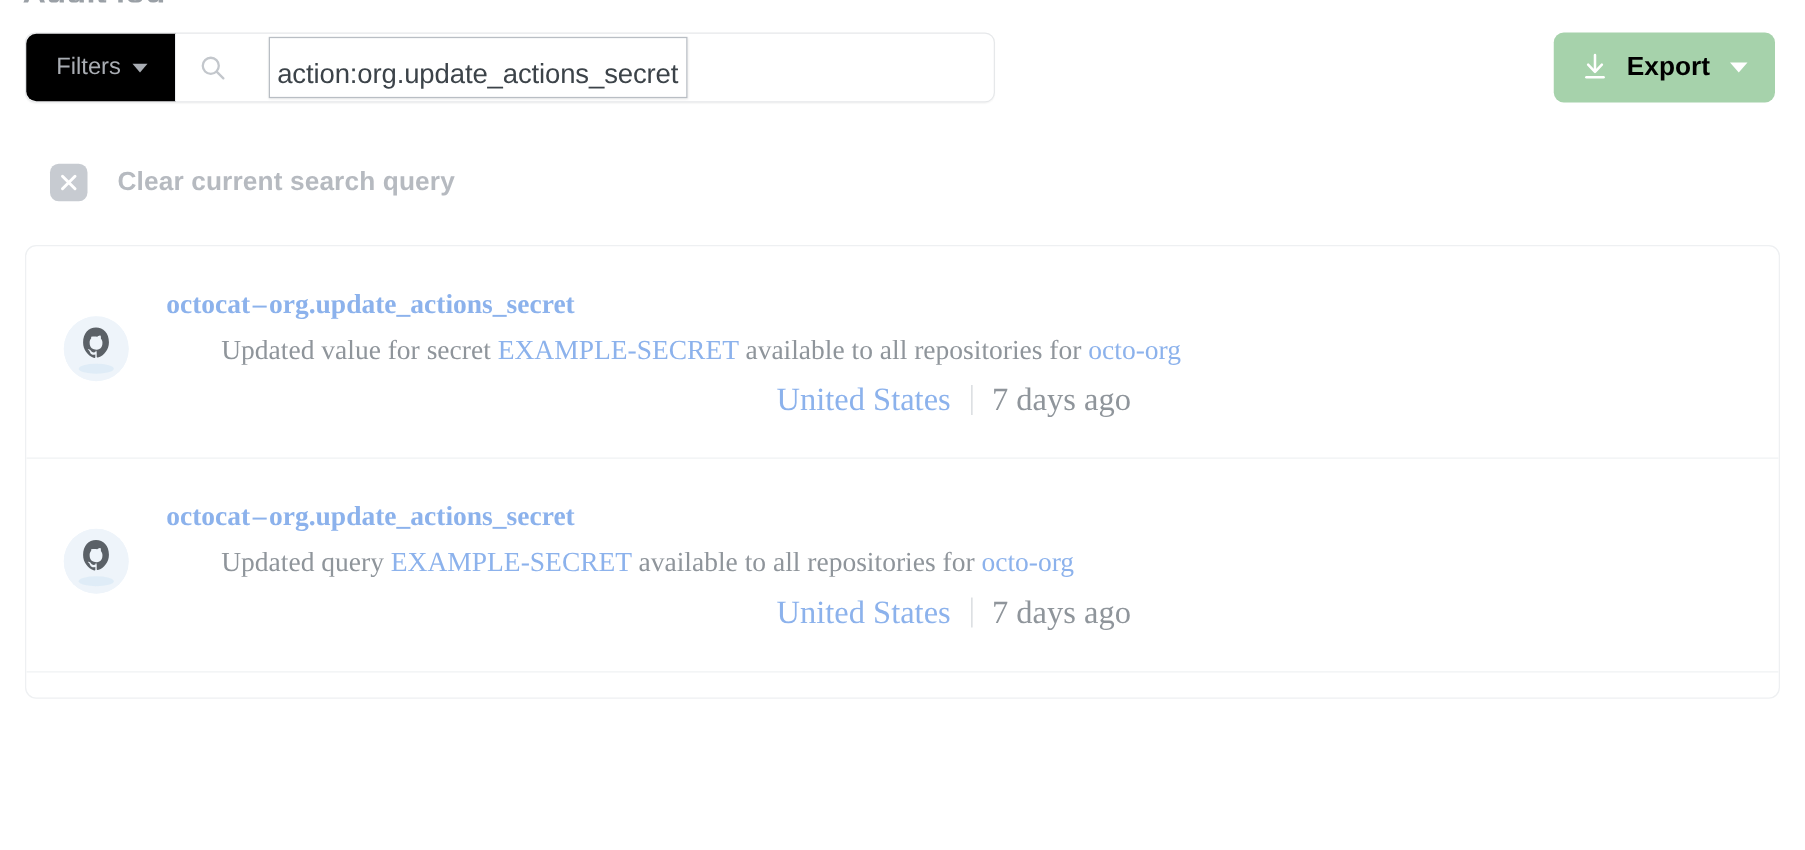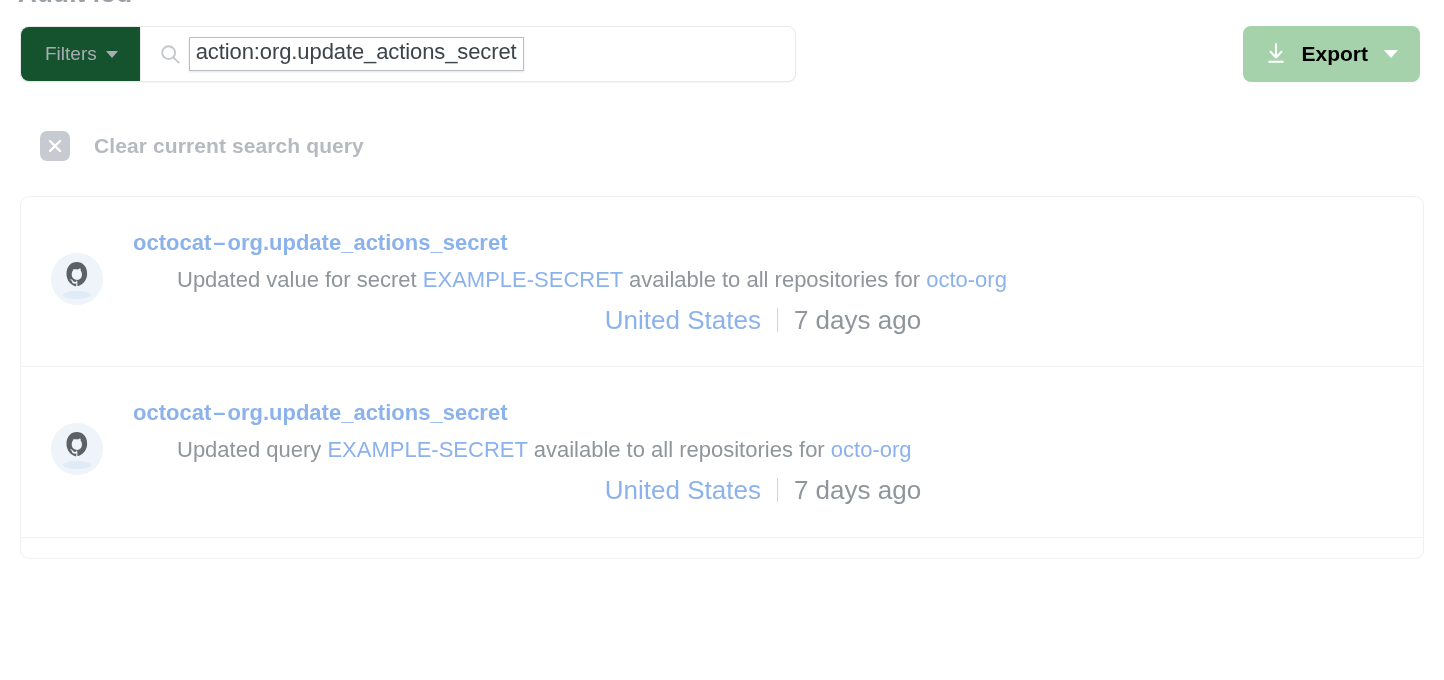--- a/index.html
+++ b/index.html
@@ -53,21 +53,21 @@
     display: flex;
     align-items: stretch;
     box-shadow: 0 1px 1px rgba(27,31,35,.035);
   }
 
   .filters-btn {
     display: flex;
     align-items: center;
     gap: 9px;
     padding: 0 22px 0 24px;
-    background: #14532d;
+    background: #000000;
     border-right: 1px solid #eceef0;
     border-radius: 8px 0 0 8px;
     font-size: 19px;
     color: #a9adb3;
     cursor: pointer;
     white-space: nowrap;
   }
   .caret-down {
     width: 0; height: 0;
     border-left: 6px solid transparent;
@@ -81,26 +81,26 @@
     flex: 1;
     display: flex;
     align-items: center;
     padding-left: 18px;
   }
 
   .search-icon { width: 22px; height: 22px; flex: none; display:block; }
 
   .search-input-text {
     position: absolute;
-    left: 48px;
+    left: 74px;
     top: 50%;
     transform: translateY(-50%);
     background: #ffffff;
     border: 1px solid #b9bec4;
-    padding: 1px 6px 5px 6px;
+    padding: 16px 6px 5px 6px;
     font-size: 22px;
     color: #3c4349;
     white-space: nowrap;
     letter-spacing: -.1px;
     box-shadow: 0 1px 2px rgba(0,0,0,.10);
     z-index: 4;
   }
 
   .export-btn {
     position: absolute;
@@ -200,21 +200,21 @@
     flex: none;
     border-radius: 50%;
     margin-top: 30px;
     margin-right: 30px;
     background: #eef4fa;
     overflow: hidden;
     display: block;
   }
   .avatar svg { width: 52px; height: 52px; display: block; }
 
-  .event-body { flex: 1; padding-top: 4px; }
+  .event-body { flex: 1; padding-top: 4px; font-family: Liberation Serif, serif; }
 
   .event-title {
     font-size: 22px;
     font-weight: 700;
     line-height: 1.45;
     margin-bottom: 4px;
     white-space: nowrap;
   }
   .lnk { color: #8cb2ec; text-decoration: none; cursor: pointer; }
   .dash { color: #8cb2ec; font-weight: 700; padding: 0 2px; }

